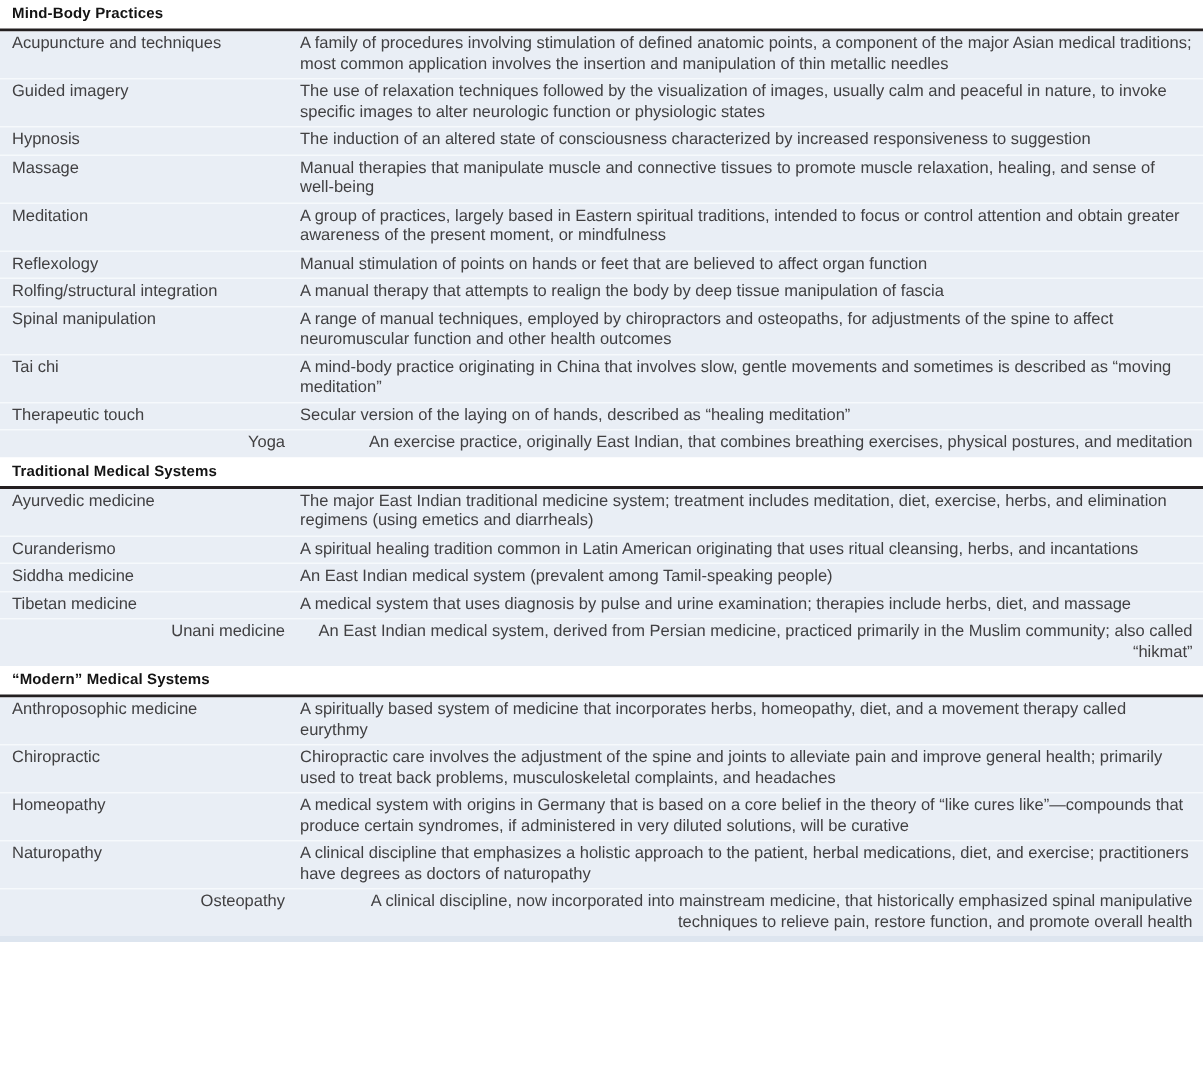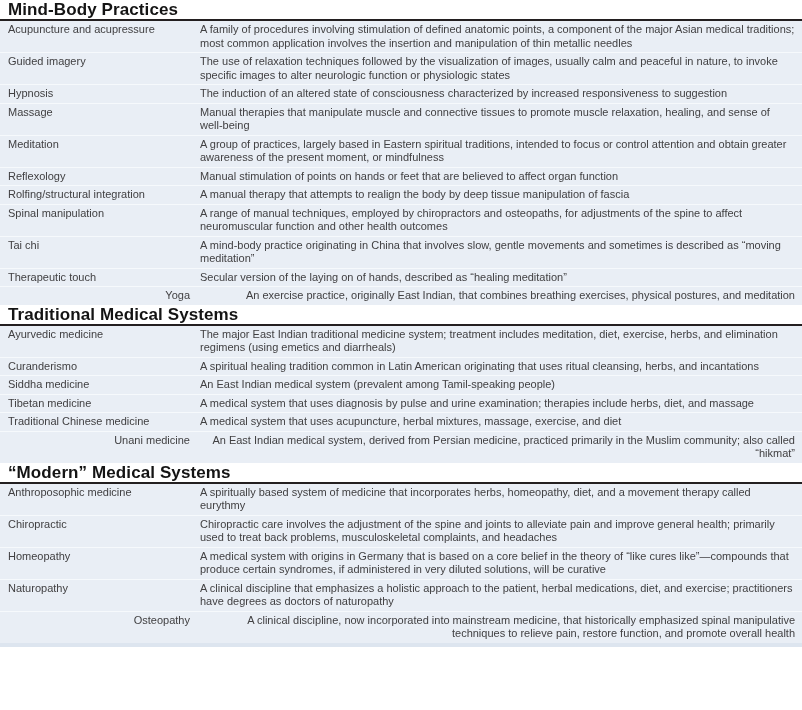--- a/index.html
+++ b/index.html
@@ -14,21 +14,21 @@
     color: #414042;
   }
   .table {
     width: 802px;
   }
   .section-header {
     background: #ffffff;
     border-bottom: 2px solid #231f20;
     padding: 3px 8px 2px 8px;
     line-height: 14px;
-    font-size: 17px;
+    font-size: 10px;
     font-weight: bold;
     color: #141414;
     letter-spacing: 0.1px;
   }
   .row {
     display: grid;
     grid-template-columns: 192px 1fr;
     background: #e9eef5;
     padding: 2px 7px 2px 8px;
     line-height: 13.5px;
@@ -53,21 +53,21 @@
 </head>
 <body>
 
 <div class="table" id="table-root">
   <section class="section">
     <div class="section-header">
       <span>Mind-Body Practices</span>
     </div>
     <div class="rows">
   <div class="row">
-    <div class="term">Acupuncture and acupressure</div>
+    <div class="term">Acupuncture and techniques</div>
     <div class="definition">A family of procedures involving stimulation of defined anatomic points, a component of the major Asian medical traditions; most common application involves the insertion and manipulation of thin metallic needles</div>
   </div>
 
 
   <div class="row">
     <div class="term">Guided imagery</div>
     <div class="definition">The use of relaxation techniques followed by the visualization of images, usually calm and peaceful in nature, to invoke specific images to alter neurologic function or physiologic states</div>
   </div>
 
   <div class="row">
@@ -136,24 +136,20 @@
   <div class="row">
     <div class="term">Siddha medicine</div>
     <div class="definition">An East Indian medical system (prevalent among Tamil-speaking people)</div>
   </div>
 
   <div class="row">
     <div class="term">Tibetan medicine</div>
     <div class="definition">A medical system that uses diagnosis by pulse and urine examination; therapies include herbs, diet, and massage</div>
   </div>
 
-  <div class="row">
-    <div class="term">Traditional Chinese medicine</div>
-    <div class="definition">A medical system that uses acupuncture, herbal mixtures, massage, exercise, and diet</div>
-  </div>
 
   <div class="row">
     <div class="term">Unani medicine</div>
     <div class="definition">An East Indian medical system, derived from Persian medicine, practiced primarily in the Muslim community; also called “hikmat”</div>
   </div>
 </div>
   </section>
 
   <section class="section">
     <div class="section-header">

